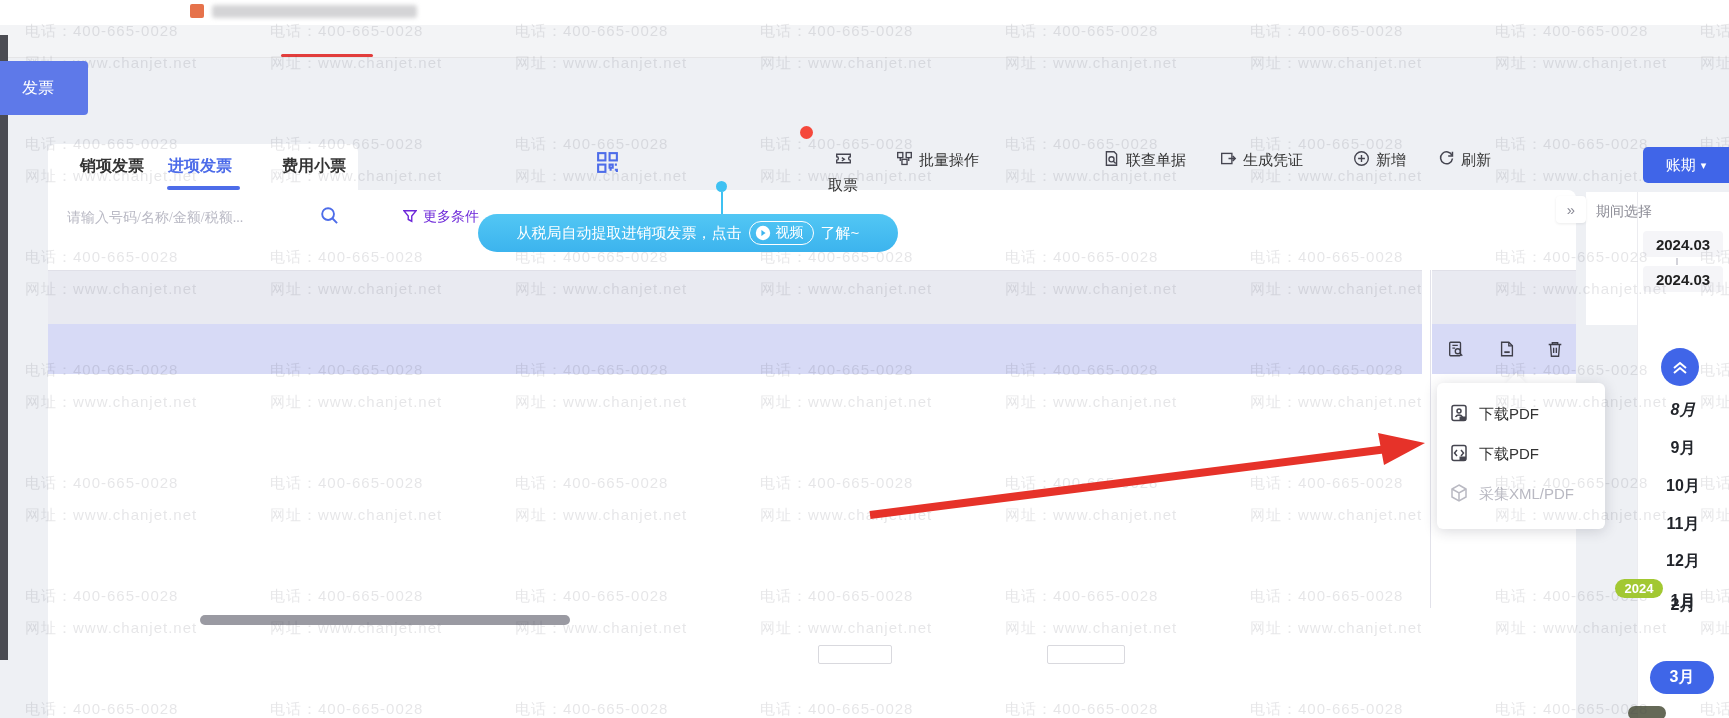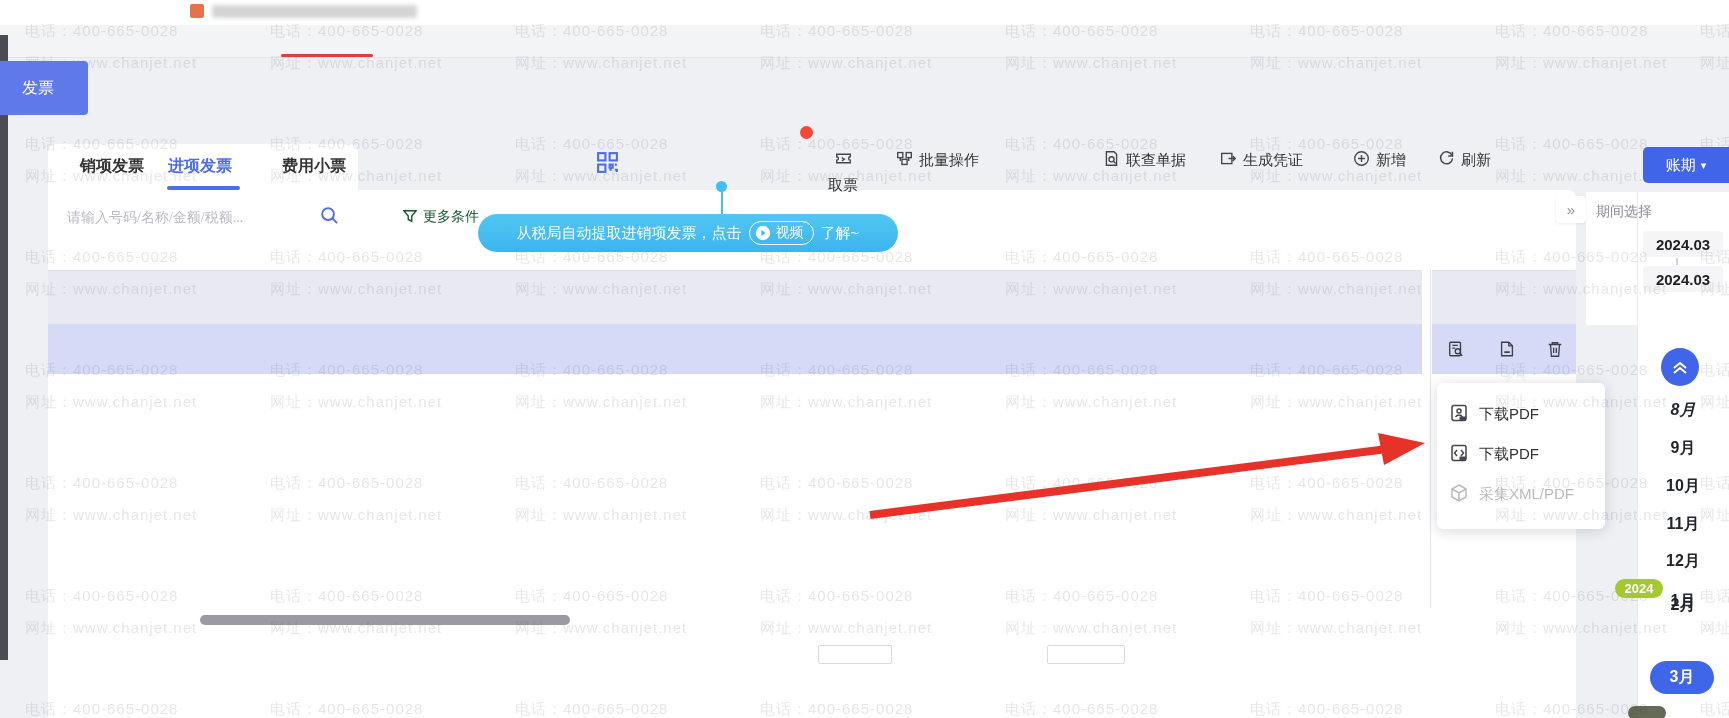--- a/index.html
+++ b/index.html
@@ -34,21 +34,21 @@
   .main-card{left:48px;top:190px;width:1528px;height:528px;background:#fff;border-radius:0 8px 0 0;z-index:10;}
   .itab{position:absolute;top:12px;font-size:16px;font-weight:bold;color:#333;z-index:11;}
   .itab.active{color:#4d6ce9;}
   .itab-underline{left:167px;top:186px;width:73px;height:4px;background:#4d6ce9;border-radius:2px;z-index:11;}
 
   
   .search-input{left:65px;top:202px;width:258px;height:30px;border:none;outline:none;background:transparent;
                 font-size:14px;color:#333;z-index:11;font-family:Liberation Serif, serif;}
   .search-input::placeholder{color:#b9b9c4;}
   .search-icon{left:320px;top:206px;z-index:11;color:#4d6ce9;}
-  .funnel-wrap{left:403px;top:208px;z-index:11;color:#14532d;font-size:14px;gap:6px;}
+  .funnel-wrap{left:403px;top:208px;z-index:11;color:#6d28d9;font-size:14px;gap:6px;}
 
   
   .qr-icon{left:595px;top:150px;z-index:50;color:#4d6ce9;}
   .tax-btn{left:650px;top:133px;width:175px;height:45px;background:#4d6be9;border-radius:5px;color:#fff;
            font-size:15px;display:flex;align-items:center;justify-content:center;gap:8px;z-index:50;}
   .red-dot{left:800px;top:126px;width:13px;height:13px;border-radius:50%;background:#f5483b;z-index:51;}
   .cyan-dot{left:716px;top:181px;width:11px;height:11px;border-radius:50%;background:#3ec1f2;z-index:51;}
   .cyan-line{left:721px;top:192px;width:2px;height:24px;background:#3ec1f2;z-index:51;}
   .tb-item{position:absolute;top:150px;height:20px;display:flex;align-items:center;gap:6px;font-size:15px;color:#333;z-index:11;}
   .tb-item svg{color:#454550;}

